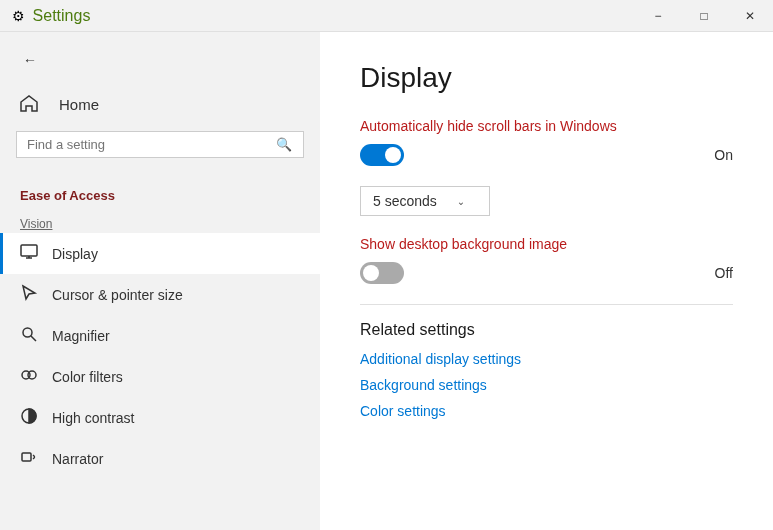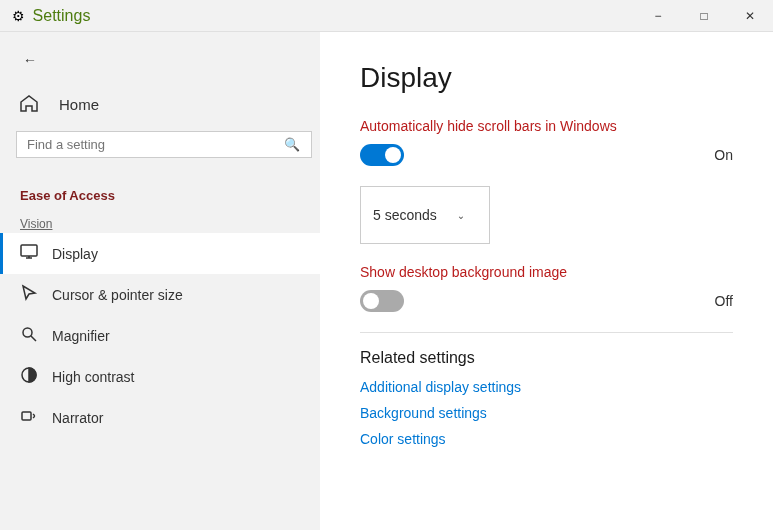--- a/index.html
+++ b/index.html
@@ -90,21 +90,21 @@
       display: flex;
       align-items: center;
       gap: 21px;
       padding: 10px 20px;
       cursor: pointer;
       font-size: 15px;
       color: #333;
     }
 
     .search-box {
-      margin: 6px 8px 16px 16px;
+      margin: 6px 16px 16px 16px;
       display: flex;
       align-items: center;
       background: #fff;
       border: 1px solid #ccc;
       padding: 5px 10px;
     }
     .search-input {
       border: none;
       outline: none;
       background: transparent;
@@ -215,21 +215,21 @@
     .toggle-label {
       font-size: 14px;
       color: #333;
     }
 
     
     .dropdown {
       display: inline-flex;
       align-items: center;
       border: 1px solid #ccc;
-      padding: 20px 12px;
+      padding: 6px 12px;
       cursor: pointer;
       font-size: 14px;
       color: #333;
       background: #fff;
       gap: 20px;
       min-width: 130px;
     }
     .dropdown-chevron {
       font-size: 10px;
       color: #555;
@@ -330,20 +330,29 @@
     <div class="sidebar-item">
       <span class="item-icon">
         <svg class="icon-svg" viewBox="0 0 18 18" fill="none" stroke="#333" stroke-width="1.5">
           <circle cx="7.5" cy="7.5" r="4.5"></circle>
           <line x1="11" y1="11" x2="16" y2="16"></line>
         </svg>
       </span>
       <span>Magnifier</span>
     </div>
 
+    <div class="sidebar-item">
+      <span class="item-icon">
+        <svg class="icon-svg" viewBox="0 0 18 18" fill="none" stroke="#333" stroke-width="1.5">
+          <circle cx="6" cy="9" r="4"></circle>
+          <circle cx="12" cy="9" r="4"></circle>
+        </svg>
+      </span>
+      <span>Color filters</span>
+    </div>
 
     <div class="sidebar-item">
       <span class="item-icon">
         <svg class="icon-svg" viewBox="0 0 18 18" fill="none" stroke="#333" stroke-width="1.5">
           <circle cx="9" cy="9" r="7"></circle>
           <path d="M9 2 A7 7 0 0 1 9 16 Z" fill="#333"></path>
         </svg>
       </span>
       <span>High contrast</span>
     </div>

